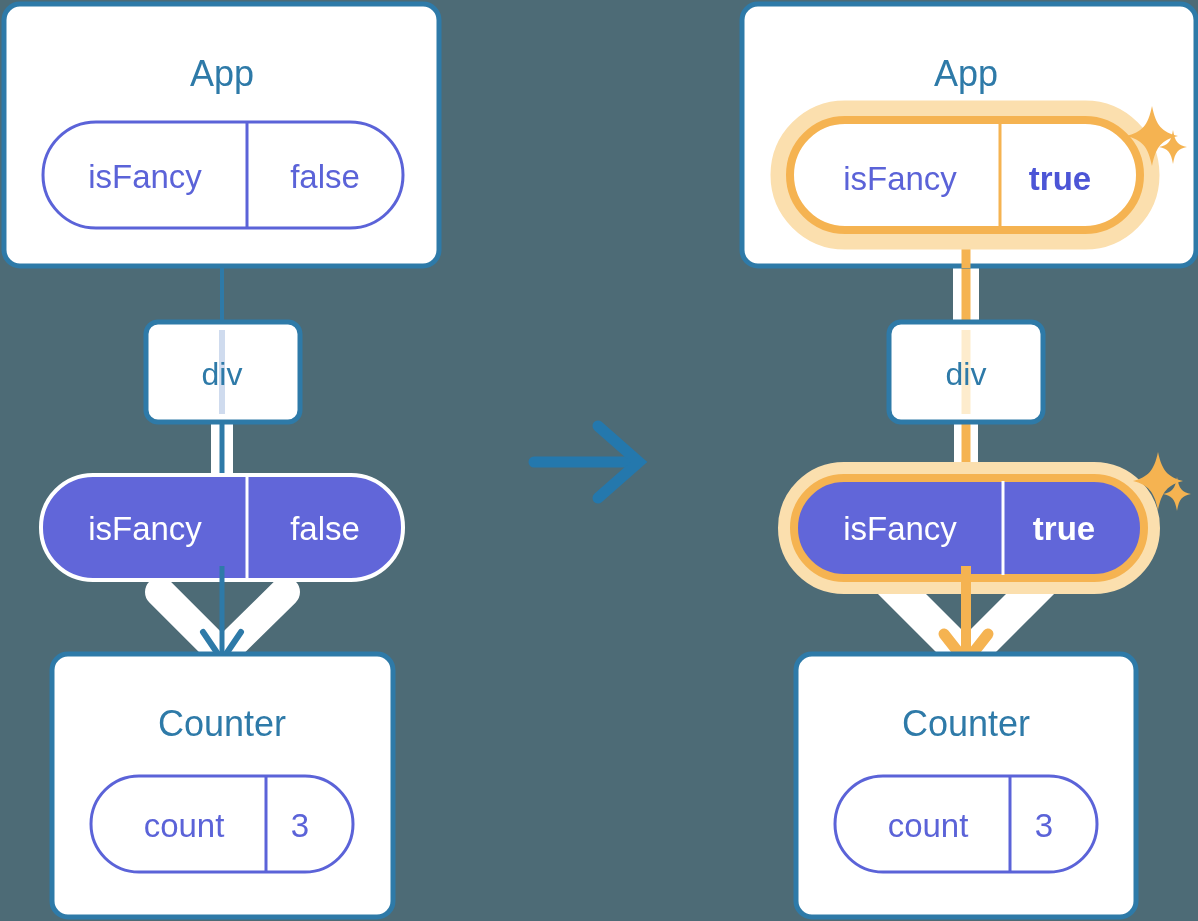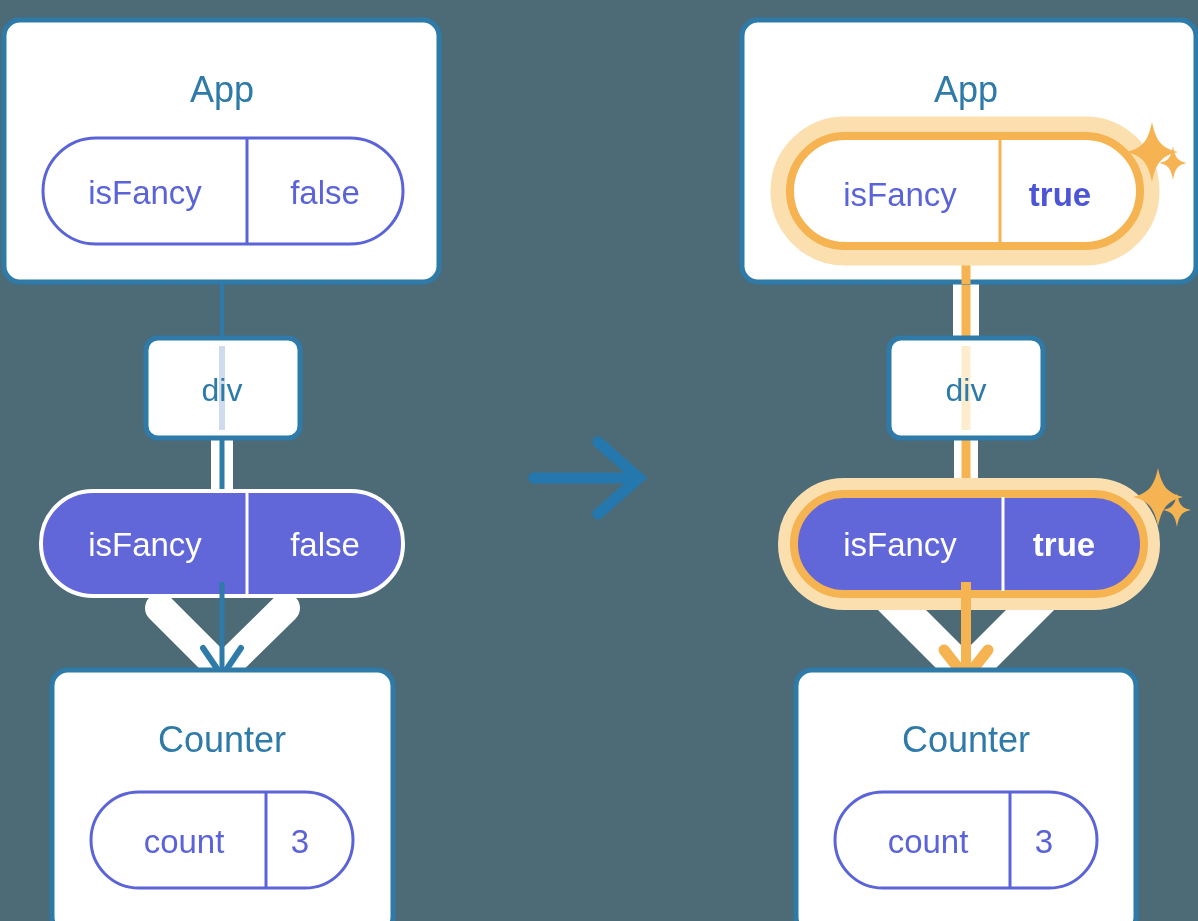--- a/index.html
+++ b/index.html
@@ -10,21 +10,20 @@
   body {
     width: 1198px;
     height: 921px;
     overflow: hidden;
     font-family: "Liberation Sans", sans-serif;
   }
   #stage {
     position: relative;
     width: 1198px;
     height: 748px;
-    margin-top: 16px;
   }
   #diagram {
     position: absolute;
     top: 0;
     left: 0;
     width: 1198px;
     height: 921px;
     display: block;
   }
   .box-title {

